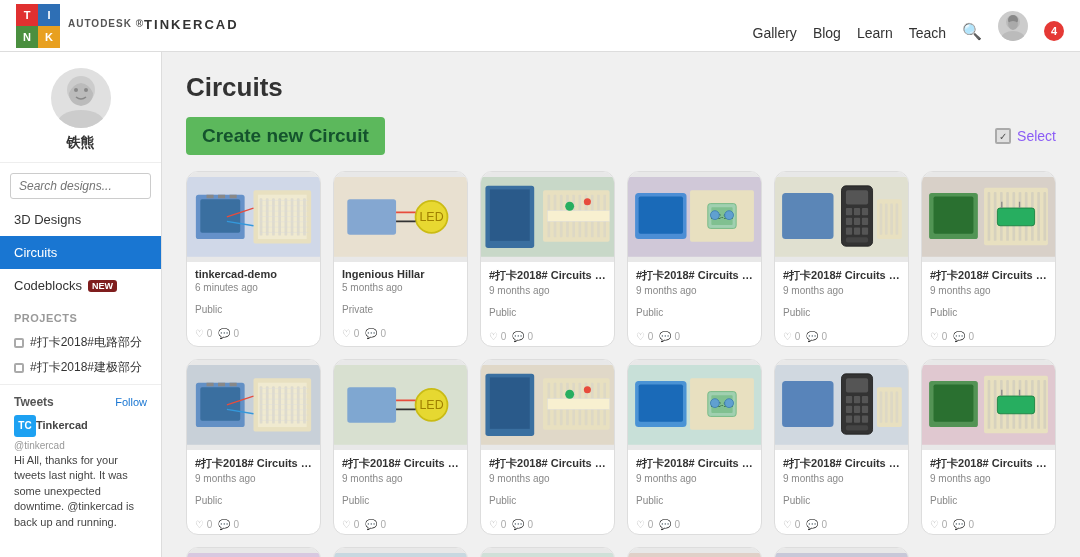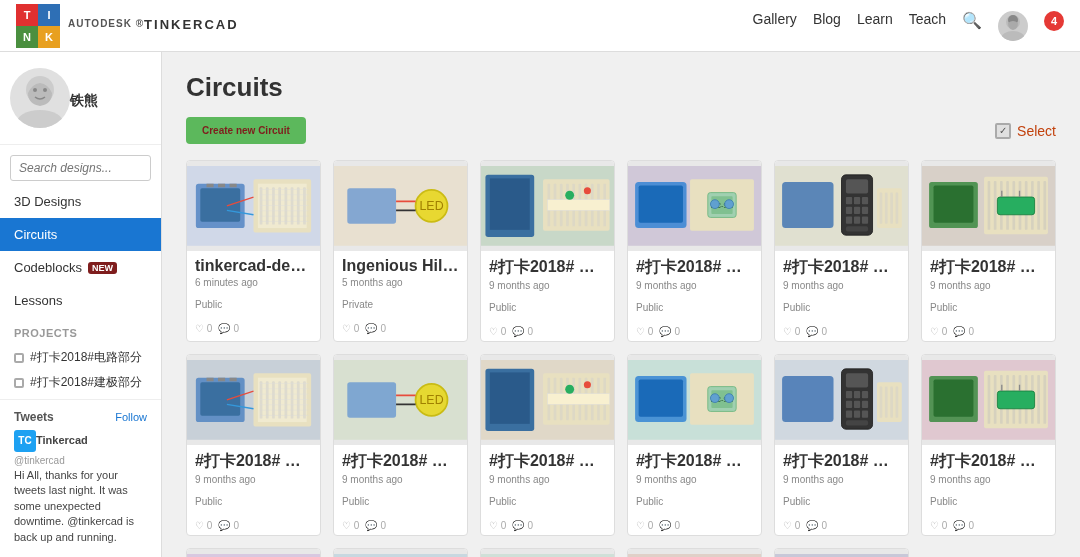--- a/index.html
+++ b/index.html
@@ -45,21 +45,21 @@
     #logo-text {
       display: flex;
       line-height: 1.1;
     }
     #logo-text .autodesk { font-size: 10px; color: #555; font-weight: bold; letter-spacing: 1px; }
     #logo-text .tinkercad { font-size: 13px; color: #333; font-weight: bold; letter-spacing: 2px; }
 
     #header-nav {
       margin-left: auto;
       display: flex;
-      align-items: flex-start;
+      align-items: flex-end;
       gap: 16px;
     }
     .nav-link {
       font-size: 14px;
       color: #333;
       cursor: pointer;
       text-decoration: none;
     }
     #search-icon-header {
       cursor: pointer;
@@ -105,20 +105,21 @@
       background: #fff;
       border-right: 1px solid #ddd;
       display: flex;
       flex-direction: column;
       overflow-y: auto;
       padding-bottom: 20px;
     }
 
     #sidebar-profile {
       display: flex;
+      flex-direction: column;
       align-items: center;
       padding: 16px 10px 10px;
       border-bottom: 1px solid #eee;
     }
     #avatar-circle {
       width: 60px;
       height: 60px;
       border-radius: 50%;
       background: #e0e0e0;
       display: flex;
@@ -267,25 +268,25 @@
 
     #toolbar {
       display: flex;
       align-items: center;
       justify-content: space-between;
       margin-bottom: 16px;
     }
 
     #create-btn {
       background: #5cb85c;
-      color: #7f1d1d;
+      color: #14532d;
       border: none;
       padding: 8px 16px;
       border-radius: 4px;
-      font-size: 10px;
+      font-size: 19px;
       font-weight: bold;
       cursor: pointer;
     }
 
     #select-area {
       display: flex;
       align-items: center;
       gap: 6px;
       cursor: pointer;
     }
@@ -293,53 +294,53 @@
       width: 16px;
       height: 16px;
       border: 2px solid #aaa;
       border-radius: 2px;
       display: flex;
       align-items: center;
       justify-content: center;
       background: #e0e0e0;
     }
     #select-checkbox-check { font-size: 10px; color: #555; }
-    #select-label { font-size: 14px; color: #c2410c; }
+    #select-label { font-size: 14px; color: #8b5cf6; }
 
     
     #circuits-grid {
       display: grid;
       grid-template-columns: repeat(6, 1fr);
       gap: 12px;
     }
 
     .circuit-card {
       background: #fff;
-      border-radius: 4px;
+      border-radius: 12px;
       overflow: hidden;
       cursor: pointer;
       border: 1px solid #ddd;
     }
 
     .circuit-thumb {
       width: 100%;
       height: 90px;
       background: #e8e8e8;
       display: flex;
       align-items: center;
       justify-content: center;
       overflow: hidden;
       position: relative;
     }
 
     .circuit-info {
       padding: 6px 8px 4px;
     }
     .circuit-name {
-      font-size: 16px;
+      font-size: 11px;
       font-weight: bold;
       color: #333;
       white-space: nowrap;
       overflow: hidden;
       text-overflow: ellipsis;
       margin-bottom: 2px;
     }
     .circuit-meta {
       font-size: 10px;
       color: #888;
@@ -419,23 +420,20 @@
 
     <div class="sidebar-nav-item">
       <span>3D Designs</span>
     </div>
     <div class="sidebar-nav-item active">
       <span>Circuits</span>
     </div>
     <div class="sidebar-nav-item">
       <span>Codeblocks</span>
       <span class="new-badge">NEW</span>
-    </div>
-    <div class="sidebar-nav-item">
-      <span>Lessons</span>
     </div>
 
     <div id="projects-section">
       <div id="projects-title">Projects</div>
       <div class="project-item">
         <div class="project-dot"></div>
         <span>#打卡2018#电路部分</span>
       </div>
       <div class="project-item">
         <div class="project-dot"></div>

